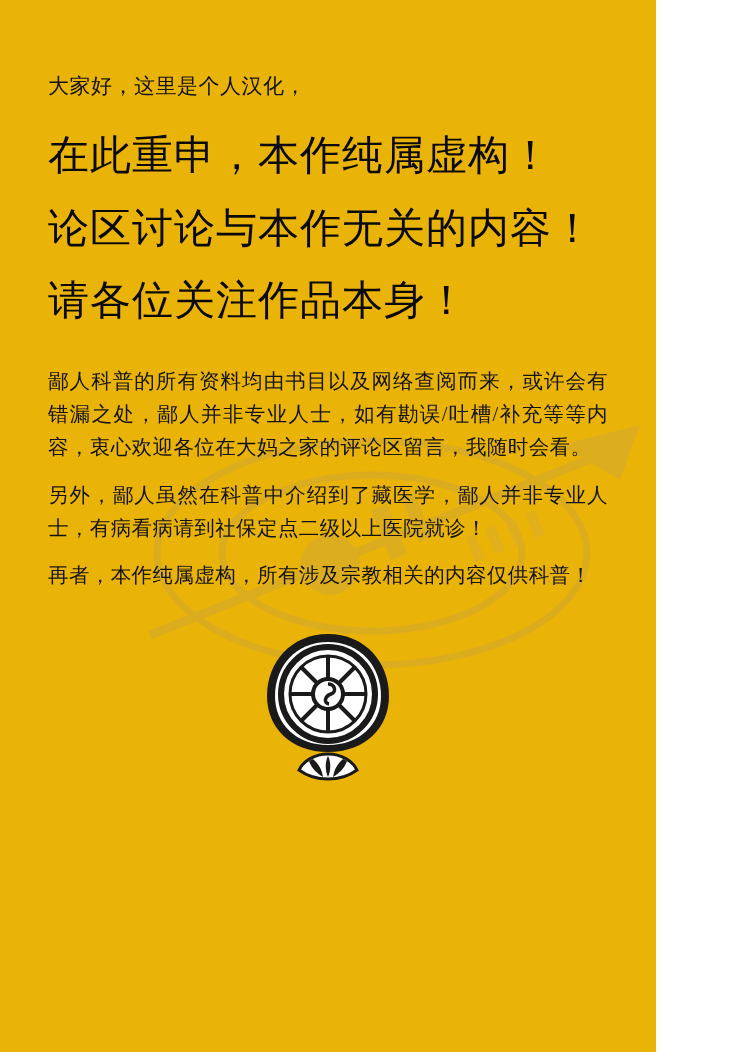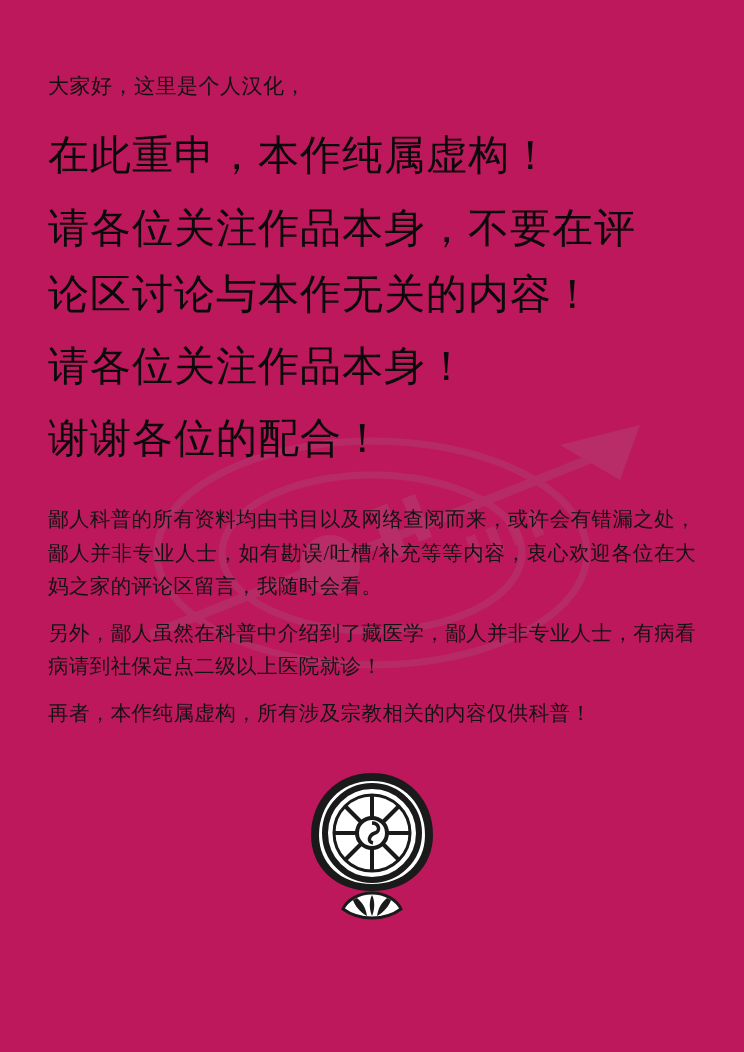--- a/index.html
+++ b/index.html
@@ -5,23 +5,23 @@
   html, body {
     margin: 0;
     padding: 0;
     background: #ffffff;
   }
   body {
     font-family: "Liberation Serif", "DejaVu Serif", serif;
   }
   .page {
     position: relative;
-    width: 744px;
+    width: 656px;
     height: 1052px;
-    background: #be185d;
+    background: #eab308;
     overflow: hidden;
   }
 
   
   .watermark {
     position: absolute;
     left: 0;
     top: 385px;
     width: 744px;
     height: 340px;
@@ -113,27 +113,25 @@
       </g>
     </svg>
   </div>
 
   <div class="content">
 
     <div class="intro-line">大家好，这里是个人汉化，</div>
 
     <div class="headline">在此重申，本作纯属虚构！</div>
 
-    <div class="headline wrap">请各位关注作品本身，不要在评</div>
 
     <div class="headline cont">论区讨论与本作无关的内容！</div>
 
     <div class="headline">请各位关注作品本身！</div>
 
-    <div class="headline">谢谢各位的配合！</div>
 
     <div class="body-block">
       <p class="body-para">鄙人科普的所有资料均由书目以及网络查阅而来，或许会有错漏之处，鄙人并非专业人士，如有勘误/吐槽/补充等等内容，衷心欢迎各位在大妈之家的评论区留言，我随时会看。</p>
       <p class="body-para">另外，鄙人虽然在科普中介绍到了藏医学，鄙人并非专业人士，有病看病请到社保定点二级以上医院就诊！</p>
       <p class="body-para">再者，本作纯属虚构，所有涉及宗教相关的内容仅供科普！</p>
     </div>
 
     <div class="emblem-wrap">
       <svg width="150" height="160" viewBox="0 0 150 160" xmlns="http://www.w3.org/2000/svg">
 

